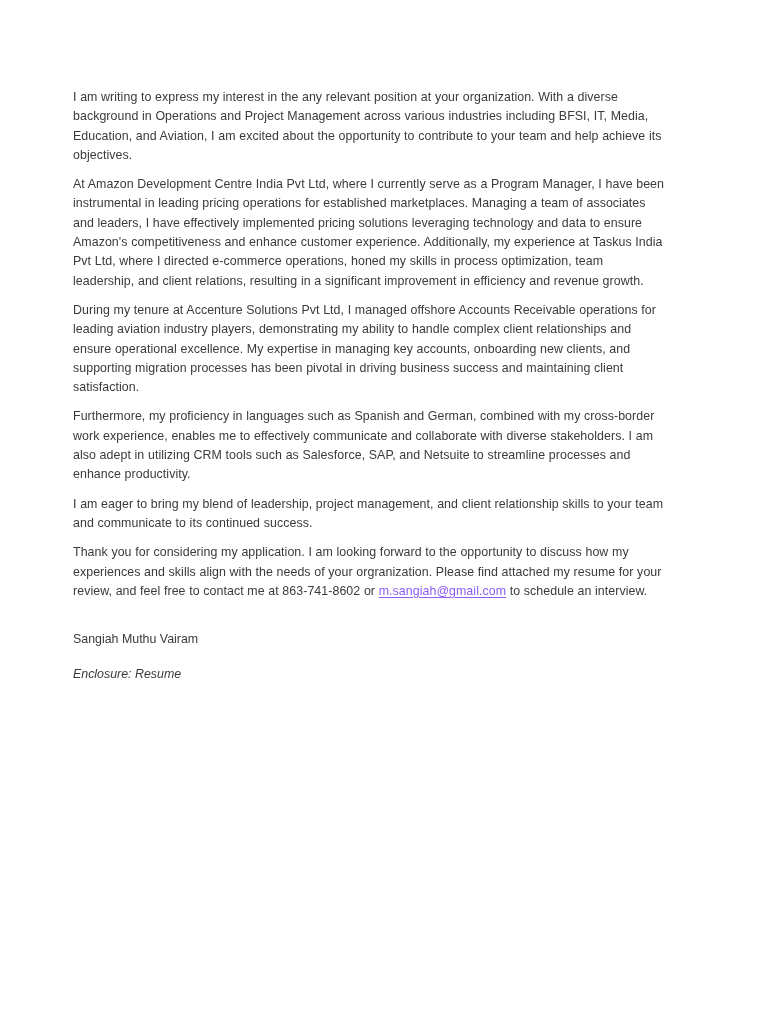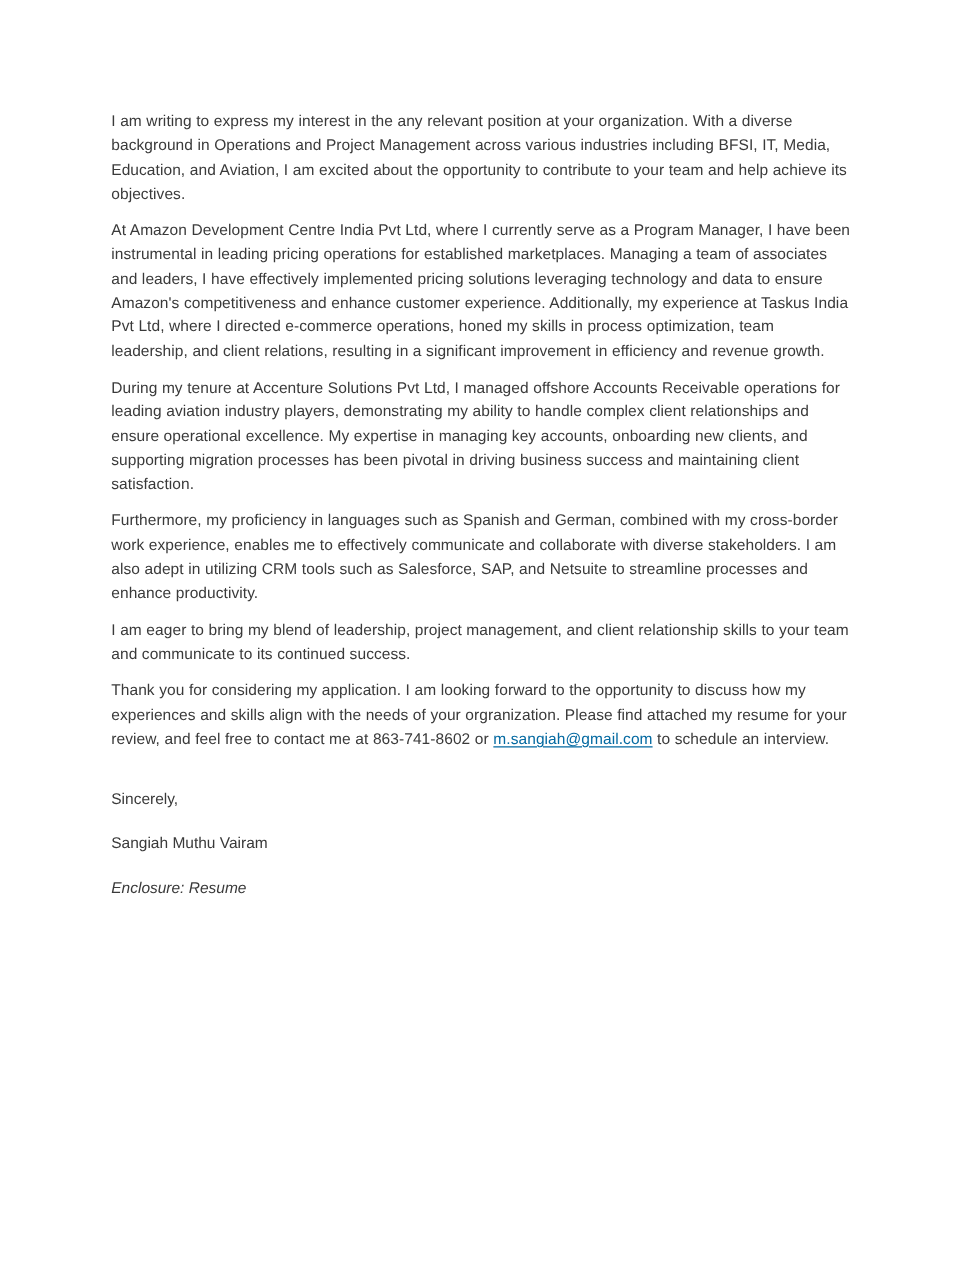--- a/index.html
+++ b/index.html
@@ -17,38 +17,38 @@
   }
   .page {
     position: relative;
     width: 768px;
     height: 1024px;
     background: #ffffff;
     box-sizing: border-box;
   }
   .letter-body {
     position: absolute;
-    left: 89px;
+    left: 73px;
     top: 88px;
     width: 592px;
   }
   p.para {
     margin: 0 0 10px 0;
     font-size: 12.4px;
     line-height: 19.3px;
     color: #3a3a3a;
     text-align: left;
     letter-spacing: 0.005em;
     word-spacing: 0.01em;
   }
   p.para:last-child {
     margin-bottom: 0;
   }
   .email-link {
-    color: #0369a1;
+    color: #8b5cf6;
     text-decoration: underline;
     text-underline-offset: 1.5px;
     cursor: pointer;
   }
   .signature-block {
     margin-top: 29px;
   }
   .sig-line {
     margin: 0 0 16px 0;
     font-size: 12.4px;
@@ -73,20 +73,19 @@
 
     <p class="para">During my tenure at Accenture Solutions Pvt Ltd, I managed offshore Accounts Receivable operations for leading aviation industry players, demonstrating my ability to handle complex client relationships and ensure operational excellence. My expertise in managing key accounts, onboarding new clients, and supporting migration processes has been pivotal in driving business success and maintaining client satisfaction.</p>
 
     <p class="para">Furthermore, my proficiency in languages such as Spanish and German, combined with my cross-border work experience, enables me to effectively communicate and collaborate with diverse stakeholders. I am also adept in utilizing CRM tools such as Salesforce, SAP, and Netsuite to streamline processes and enhance productivity.</p>
 
     <p class="para">I am eager to bring my blend of leadership, project management, and client relationship skills to your team and communicate to its continued success.</p>
 
     <p class="para"><span>Thank you for considering my application. I am looking forward to the opportunity to discuss how my experiences and skills align with the needs of your orgranization. Please find attached my resume for your review, and feel free to contact me at </span><span>863-741-8602</span><span> or </span><a class="email-link" href="#">m.sangiah@gmail.com</a><span> to schedule an interview.</span></p>
 
     <div class="signature-block">
-      <p class="sig-line">Sincerely,</p>
       <p class="sig-line">Sangiah Muthu Vairam</p>
       <p class="sig-line">Enclosure: Resume</p>
     </div>
 
   </div>
 
 </div>
 
 </body></html>

